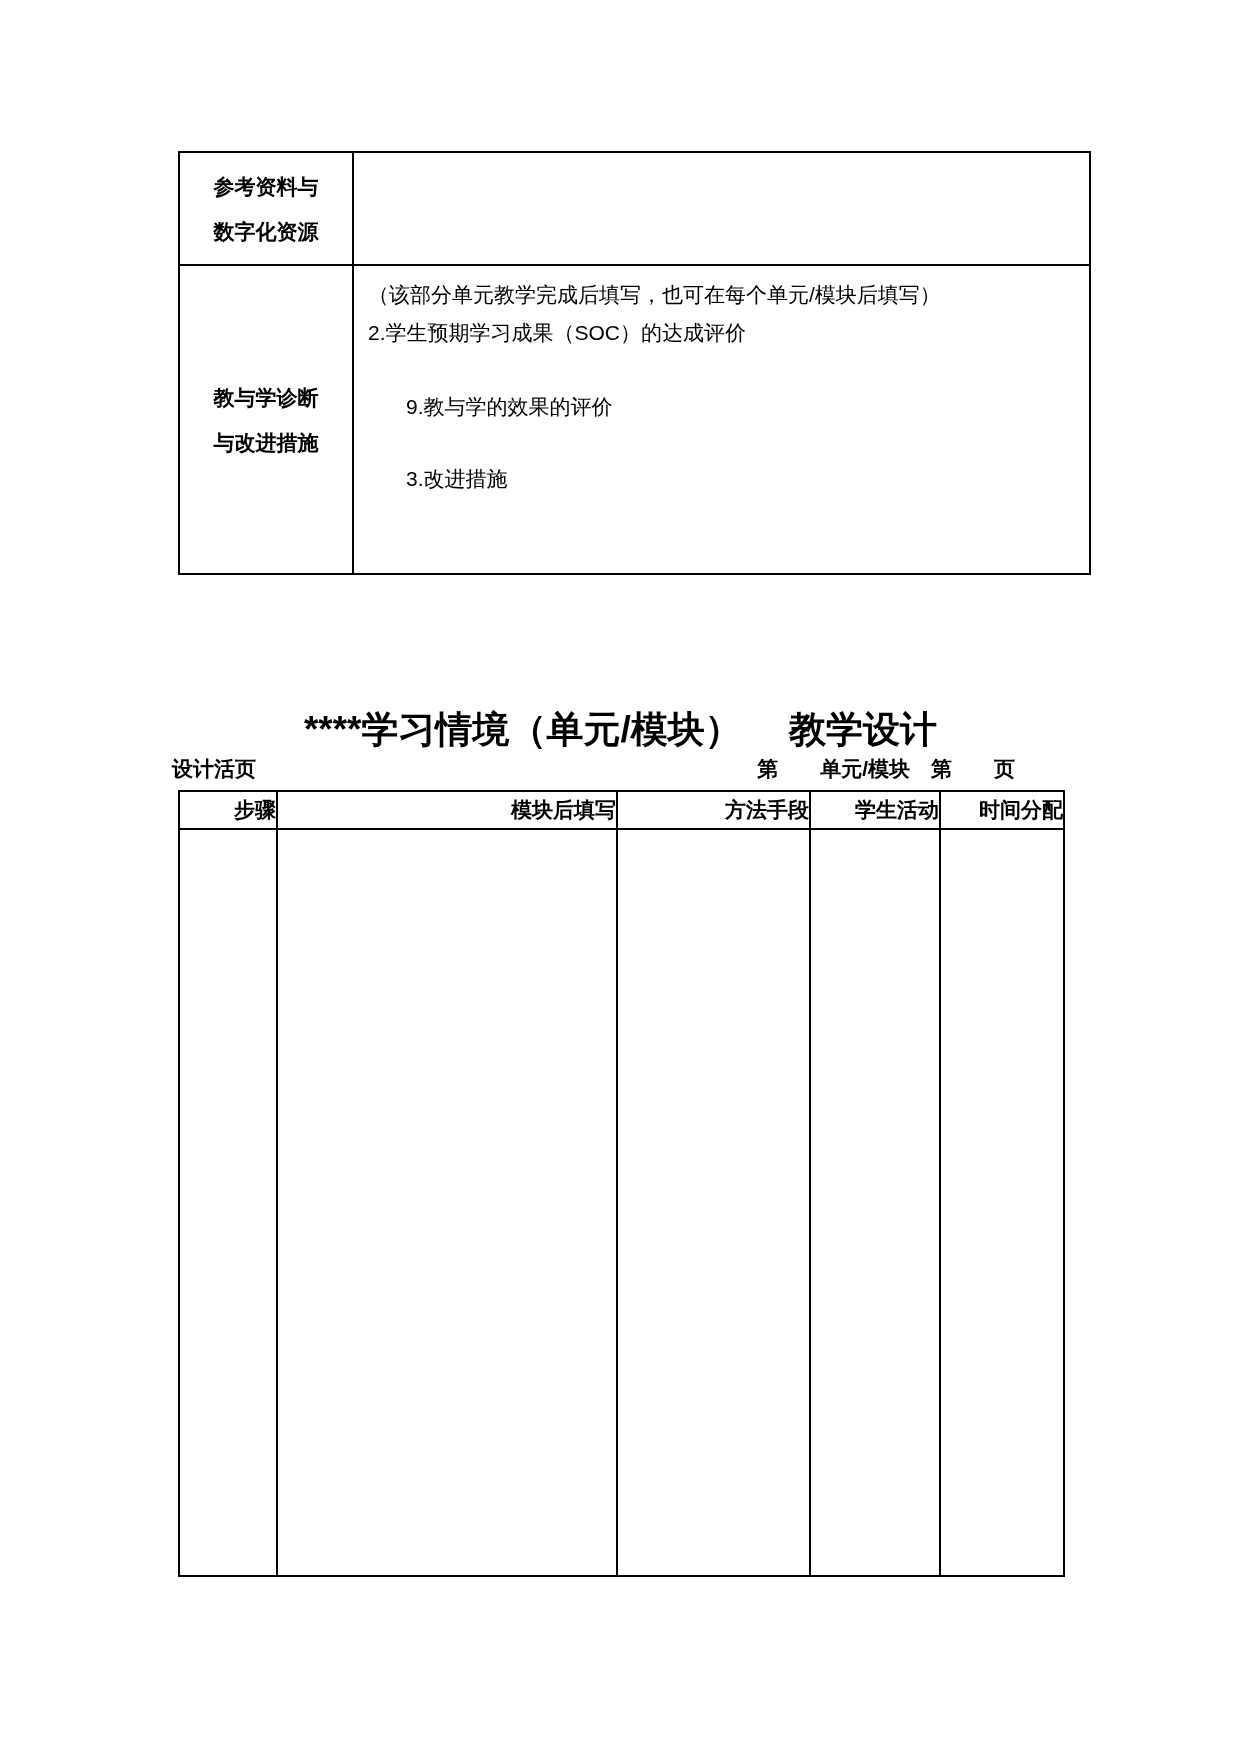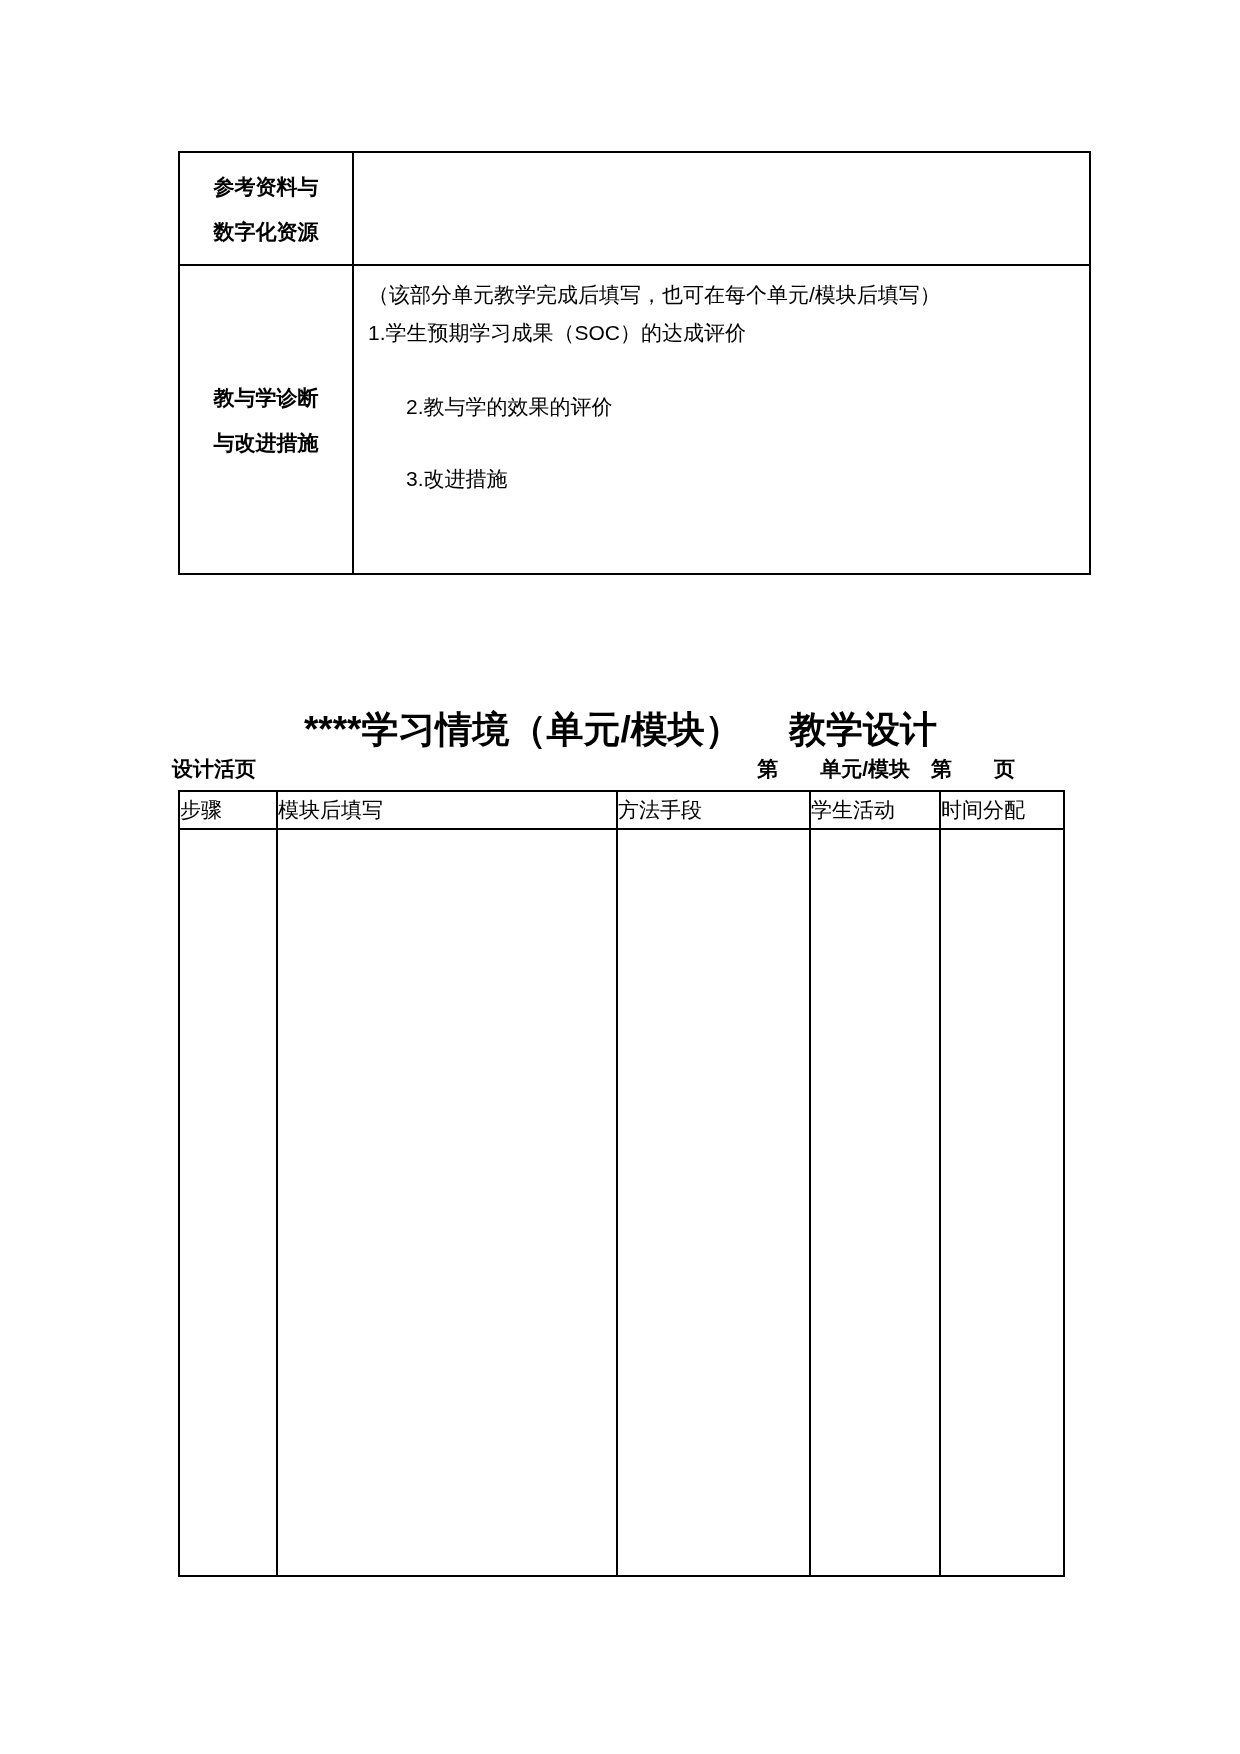--- a/index.html
+++ b/index.html
@@ -74,23 +74,23 @@
     align-items: baseline;
     font-size: 21px;
     font-weight: bold;
     line-height: 30px;
   }
   .design-captions .cap-left  { margin-left: 12px; white-space: pre; }
   .design-captions .cap-right { margin-right: 30px; white-space: pre; }
   .t2 { left: 178px; top: 790px; width: 885px; }
   .t2 .hdr-row { height: 38px; }
   .t2 .hdr-row td {
-    font-weight: normal;
+    font-weight: bold;
     font-size: 21px;
-    text-align: left;
+    text-align: right;
   }
   .t2 .body-row { height: 747px; }
   .t2 .body-row td { vertical-align: top; }
 </style>
 </head>
 <body>
 
 <div class="page">
 
   <table class="t1">
@@ -109,22 +109,22 @@
         </td>
         <td colspan="4" class="content-cell"></td>
       </tr>
       <tr class="row-diag">
         <td class="lbl-cell">
           <div>教与学诊断</div>
           <div>与改进措施</div>
         </td>
         <td colspan="4" class="content-cell">
           <div class="line note">（该部分单元教学完成后填写，也可在每个单元/模块后填写）</div>
-          <div class="line item1">1.学生预期学习成果（SOC）的达成评价</div>
-          <div class="line item2">2.教与学的效果的评价</div>
+          <div class="line item1">2.学生预期学习成果（SOC）的达成评价</div>
+          <div class="line item2">9.教与学的效果的评价</div>
           <div class="line item3">3.改进措施</div>
         </td>
       </tr>
     </tbody>
   </table>
 
   <div class="design-title">****学习情境（单元/模块）　 教学设计</div>
 
   <div class="design-captions">
     <span class="cap-left">设计活页</span>

